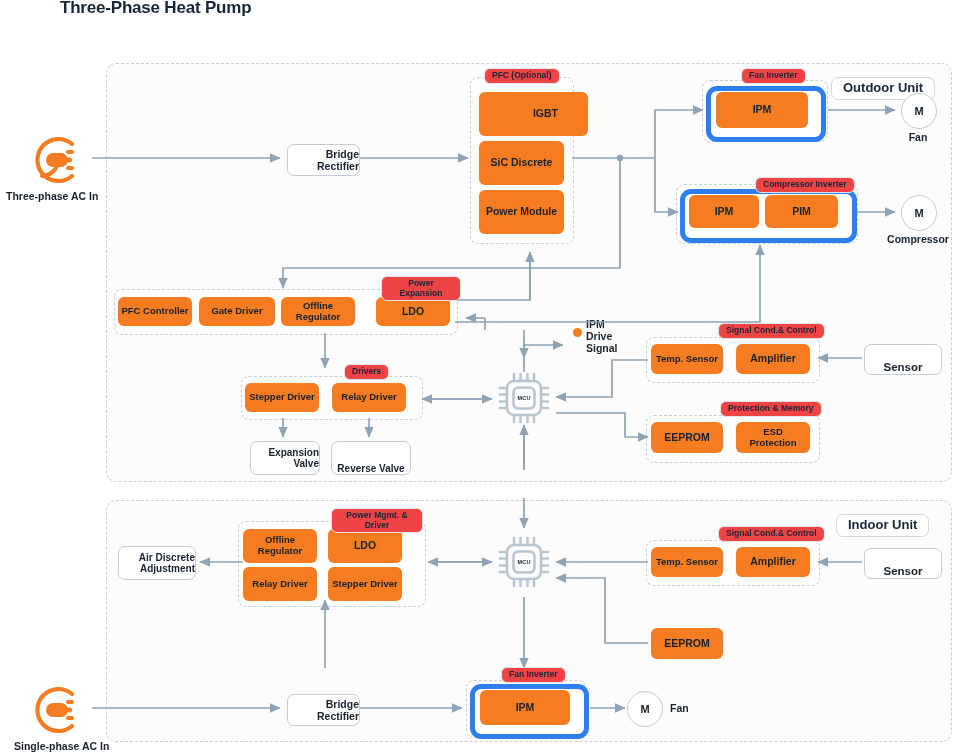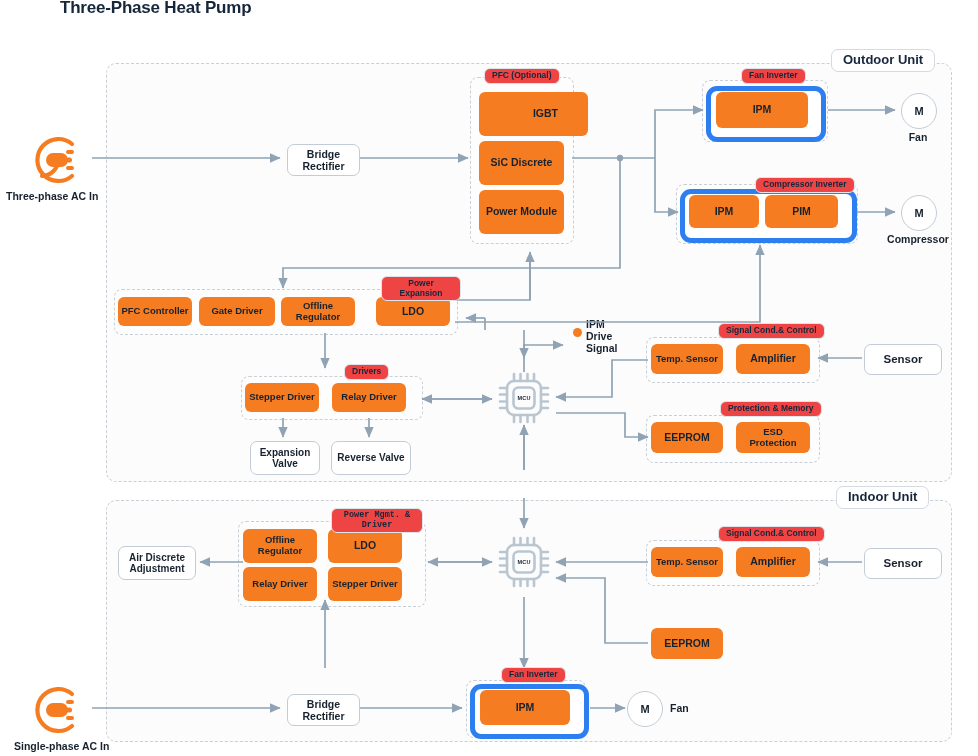--- a/index.html
+++ b/index.html
@@ -27,20 +27,21 @@
   }
   .unit-label{
     position:absolute;
     background:#ffffff;
     border:1px solid #d4dae1;
     border-radius:7px;
     padding:3px 11px 4px 11px;
     font-size:13px;font-weight:bold;color:#16263b;
     white-space:nowrap;
     line-height:1.05;
+    margin-top:28px;
   }
 
   
   .group{
     position:absolute;
     border:1.2px dashed #c9cfd6;
     border-radius:8px;
     background:rgba(255,255,255,0.35);
   }
   .group-label{
@@ -67,21 +68,21 @@
     z-index:3;
   }
   .blk.ovf{overflow:visible;white-space:nowrap;}
 
   
   .wbox{
     position:absolute;
     background:#ffffff;
     border:1.2px solid #c3ccd6;
     border-radius:7px;
-    display:flex;align-items:center;justify-content:center;
+    display:flex;align-items:flex-end;justify-content:center;
     text-align:center;
     color:#17222e;
     font-size:10.5px;font-weight:bold;
     line-height:1.15;
     z-index:3;
   }
   .wbox.big{font-size:11.5px;}
 
   
   .hl{
@@ -312,21 +313,21 @@
     <span>ESD</span>
     <span>Protection</span>
   </div>
 
   <div class="wbox big" style="left:864px;top:344px;width:76px;height:29px;">Sensor</div>
 
   <div class="unit" style="left:106px;top:500px;width:844px;height:240px;"></div>
   <div class="unit-label" style="left:836px;top:486px;">Indoor Unit</div>
 
   <div class="group" style="left:238px;top:521px;width:186px;height:84px;"></div>
-  <div class="group-label multi" style="left:331px;top:508px;width:76px;font-family:Liberation Mono, monospace;">
+  <div class="group-label multi" style="left:331px;top:508px;width:76px;">
     <span>Power Mgmt. &amp;</span><br>
     <span>Driver</span>
   </div>
   <div class="blk" style="left:243px;top:529px;width:74px;height:34px;font-size:9.5px;flex-direction:column;">
     <span>Offline</span>
     <span>Regulator</span>
   </div>
   <div class="blk" style="left:328px;top:529px;width:74px;height:34px;">LDO</div>
   <div class="blk" style="left:243px;top:567px;width:74px;height:34px;font-size:9.5px;">Relay Driver</div>
   <div class="blk ovf" style="left:328px;top:567px;width:74px;height:34px;font-size:9.5px;">Stepper Driver</div>

